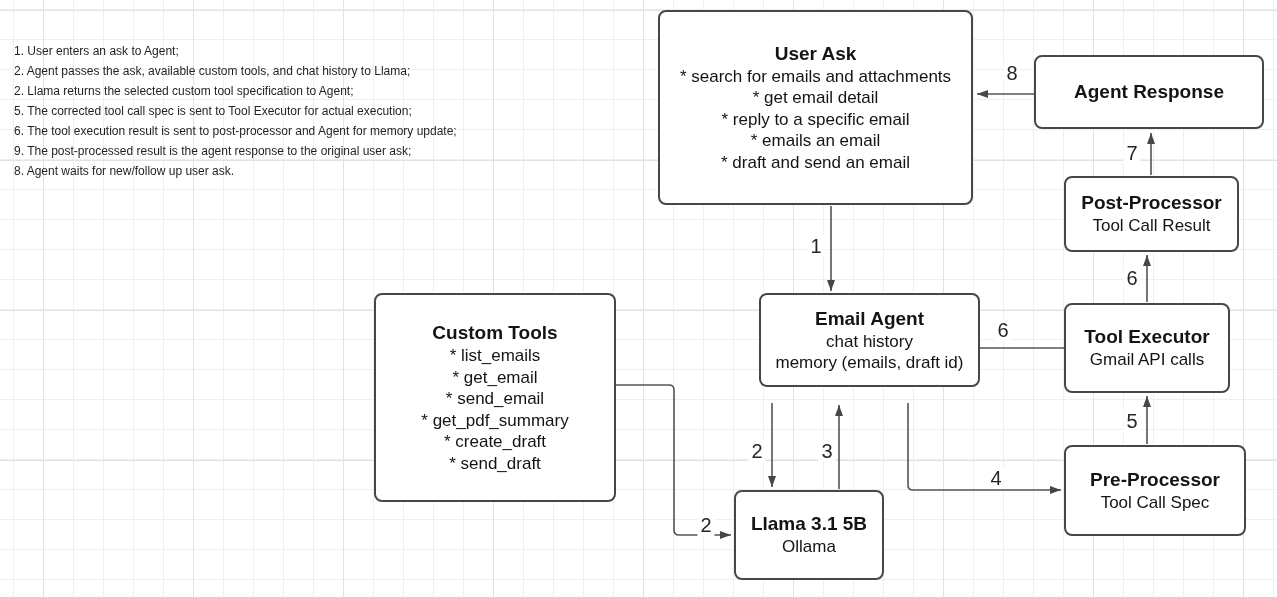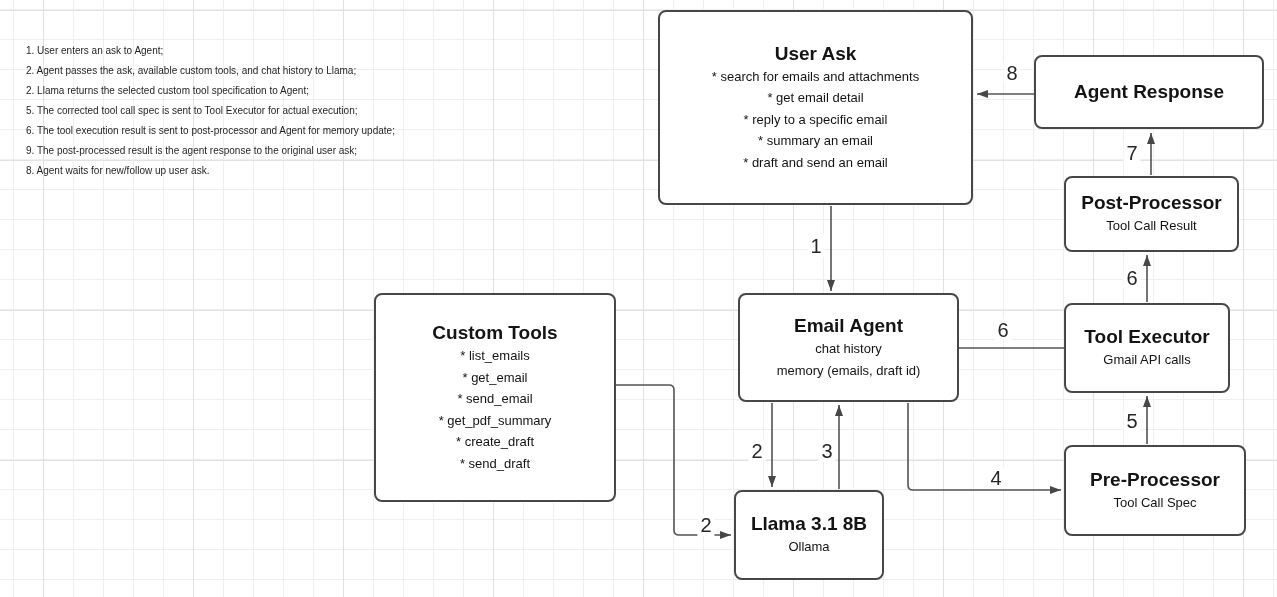--- a/index.html
+++ b/index.html
@@ -16,25 +16,24 @@
       repeating-linear-gradient(to bottom, #e2e2e2 0 1px, transparent 1px 150px),
       repeating-linear-gradient(to right,  #efefef 0 1px, transparent 1px 30px),
       repeating-linear-gradient(to bottom, #efefef 0 1px, transparent 1px 30px);
     background-position: 43px 0, 0 10px, 13px 0, 0 9px;
   }
 
   .steps {
     position: absolute;
     left: 14px;
     top: 41px;
-    font-size: 10px;
+    font-size: 12px;
     line-height: 20px;
     color: #1f1f1f;
     white-space: nowrap;
-    margin-left: 12px;
   }
 
   .edges { position: absolute; left: 0; top: 0; }
   .edges path.connector {
     fill: none;
     stroke: #545454;
     stroke-width: 1.6;
   }
 
   .node {
@@ -52,21 +51,21 @@
     padding: 4px 6px;
   }
   .node-title {
     font-size: 19px;
     font-weight: bold;
     line-height: 23px;
     margin-bottom: 1px;
     white-space: nowrap;
   }
   .node-line {
-    font-size: 13px;
+    font-size: 17px;
     line-height: 21.5px;
     white-space: nowrap;
   }
 
   .edge-label {
     position: absolute;
     transform: translate(-50%, -50%);
     font-size: 20px;
     line-height: 22px;
     color: #262626;
@@ -105,21 +104,21 @@
     <path class="connector" d="M1064 348 L944 348" marker-end="url(#arrowhead)"></path>
     <path class="connector" d="M1151 175 L1151 133" marker-end="url(#arrowhead)"></path>
     <path class="connector" d="M1034 94 L977 94" marker-end="url(#arrowhead)"></path>
   </svg>
 
   <div class="node" style="left:658px; top:10px; width:315px; height:195px">
     <div class="node-title">User Ask</div>
     <div class="node-line">* search for emails and attachments</div>
     <div class="node-line">* get email detail</div>
     <div class="node-line">* reply to a specific email</div>
-    <div class="node-line">* summary an email</div>
+    <div class="node-line">* emails an email</div>
     <div class="node-line">* draft and send an email</div>
   </div>
 
   <div class="node" style="left:1034px; top:55px; width:230px; height:74px">
     <div class="node-title">Agent Response</div>
   </div>
 
   <div class="node" style="left:1064px; top:176px; width:175px; height:76px">
     <div class="node-title">Post-Processor</div>
     <div class="node-line">Tool Call Result</div>
@@ -128,38 +127,38 @@
   <div class="node" style="left:1064px; top:303px; width:166px; height:90px">
     <div class="node-title">Tool Executor</div>
     <div class="node-line">Gmail API calls</div>
   </div>
 
   <div class="node" style="left:1064px; top:445px; width:182px; height:91px">
     <div class="node-title">Pre-Processor</div>
     <div class="node-line">Tool Call Spec</div>
   </div>
 
-  <div class="node" style="left:738px; top:293px; width:221px; height:109px">
+  <div class="node" style="left:759px; top:293px; width:221px; height:94px">
     <div class="node-title">Email Agent</div>
     <div class="node-line">chat history</div>
     <div class="node-line">memory (emails, draft id)</div>
   </div>
 
   <div class="node" style="left:374px; top:293px; width:242px; height:209px">
     <div class="node-title">Custom Tools</div>
     <div class="node-line">* list_emails</div>
     <div class="node-line">* get_email</div>
     <div class="node-line">* send_email</div>
     <div class="node-line">* get_pdf_summary</div>
     <div class="node-line">* create_draft</div>
     <div class="node-line">* send_draft</div>
   </div>
 
   <div class="node" style="left:734px; top:490px; width:150px; height:90px">
-    <div class="node-title">Llama 3.1 8B</div>
+    <div class="node-title">Llama 3.1 5B</div>
     <div class="node-line">Ollama</div>
   </div>
 
   <div class="edge-label" style="left:816px; top:246px">1</div>
   <div class="edge-label" style="left:757px; top:451px">2</div>
   <div class="edge-label" style="left:706px; top:525px">2</div>
   <div class="edge-label" style="left:827px; top:451px">3</div>
   <div class="edge-label" style="left:996px; top:478px">4</div>
   <div class="edge-label" style="left:1132px; top:421px">5</div>
   <div class="edge-label" style="left:1132px; top:278px">6</div>

